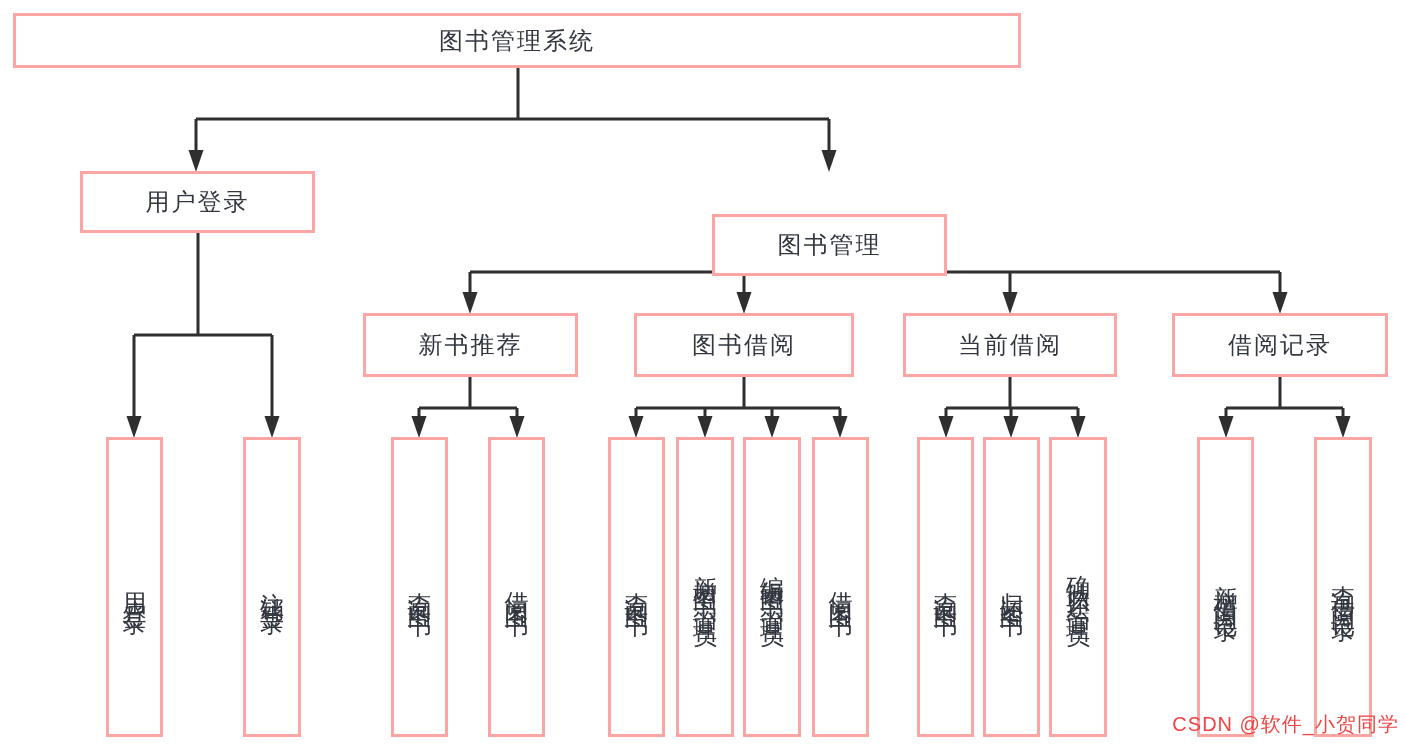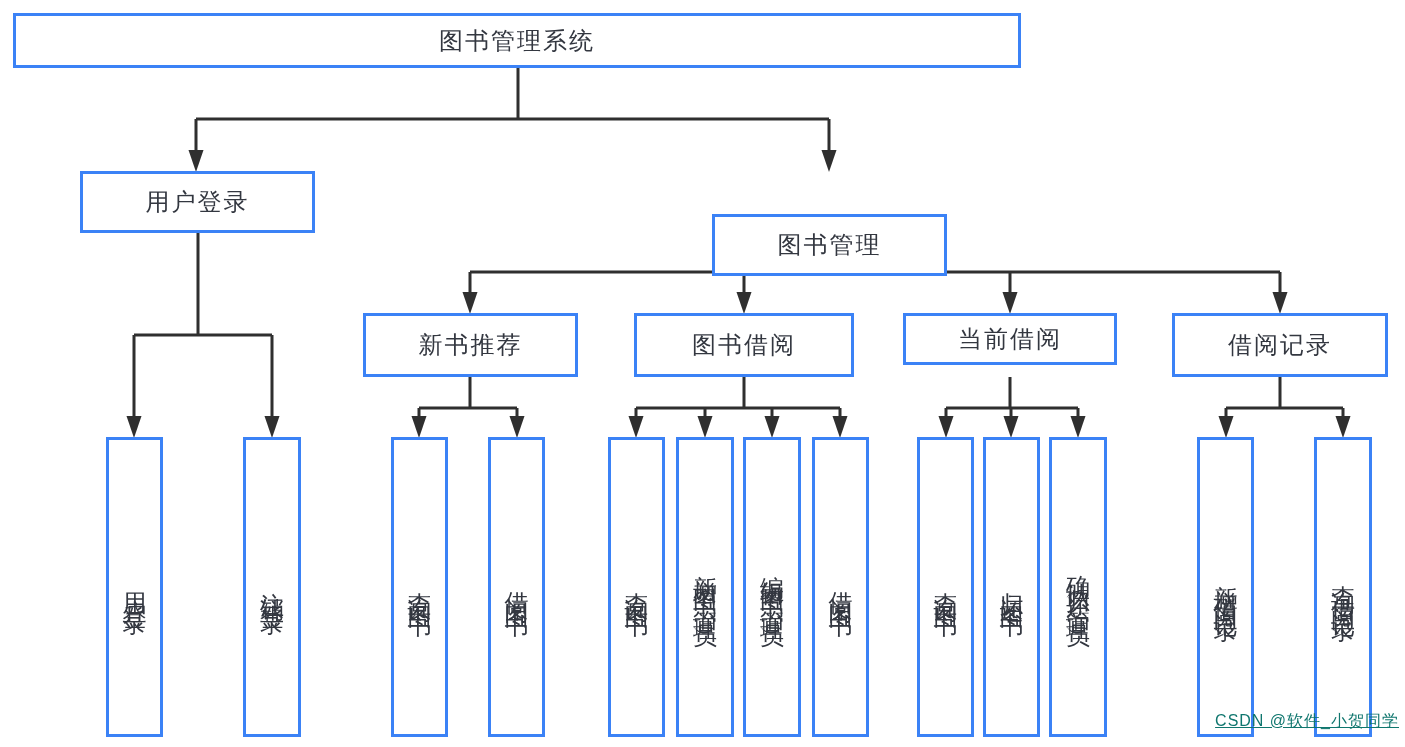--- a/index.html
+++ b/index.html
@@ -19,21 +19,21 @@
     position: absolute;
     left: 0;
     top: 0;
     width: 1405px;
     height: 747px;
     pointer-events: none;
   }
   .node {
     position: absolute;
     box-sizing: border-box;
-    border: 3px solid #3b82f6;
+    border: 3px solid #fca5a5;
     background: #ffffff;
     display: flex;
     align-items: center;
     justify-content: center;
     color: #333740;
     font-size: 24px;
     letter-spacing: 2px;
     white-space: nowrap;
   }
   .leaf span {
@@ -45,47 +45,46 @@
     line-height: 1;
   }
   
   #n-root   { left: 13px;   top: 13px;  width: 1008px; height: 55px; }
   
   #n-login  { left: 80px;   top: 171px; width: 235px;  height: 62px; }
   #n-mgmt   { left: 712px;  top: 171px; width: 235px;  height: 62px; margin-top: 43px; }
   
   #n-newbook{ left: 363px;  top: 313px; width: 215px;  height: 64px; }
   #n-borrow { left: 634px;  top: 313px; width: 220px;  height: 64px; }
-  #n-current{ left: 903px;  top: 313px; width: 214px;  height: 52px; }
+  #n-current{ left: 903px;  top: 313px; width: 214px;  height: 64px; }
   #n-record { left: 1172px; top: 313px; width: 216px;  height: 64px; text-align: right; }
   
   .leaf { top: 437px; height: 300px; width: 57px; }
   #l-ul-login   { left: 106px;  }
   #l-ul-logout  { left: 243px;  width: 58px; }
   #l-nb-query   { left: 391px;  }
   #l-nb-borrow  { left: 488px;  }
   #l-bb-query   { left: 608px;  }
   #l-bb-add     { left: 676px;  width: 58px; }
   #l-bb-edit    { left: 743px;  width: 58px; }
   #l-bb-borrow  { left: 812px;  }
   #l-cb-query   { left: 917px;  }
   #l-cb-return  { left: 983px;  }
   #l-cb-confirm { left: 1049px; width: 58px; }
   #l-br-add     { left: 1197px; }
   #l-br-query   { left: 1314px; width: 58px; }
   #watermark {
     position: absolute;
     right: 6px;
     top: 711px;
-    font-size: 16px;
+    font-size: 20px;
     letter-spacing: 1px;
-    color: #0f766e;
+    color: #ef4444;
     z-index: 10;
     white-space: nowrap;
-    text-decoration: underline;
   }
 </style>
 </head>
 <body>
 
 <div id="canvas">
 
   <svg id="connectors" viewBox="0 0 1405 747" xmlns="http://www.w3.org/2000/svg">
     <g stroke="#2f2f2f" stroke-width="3" fill="none">
 

